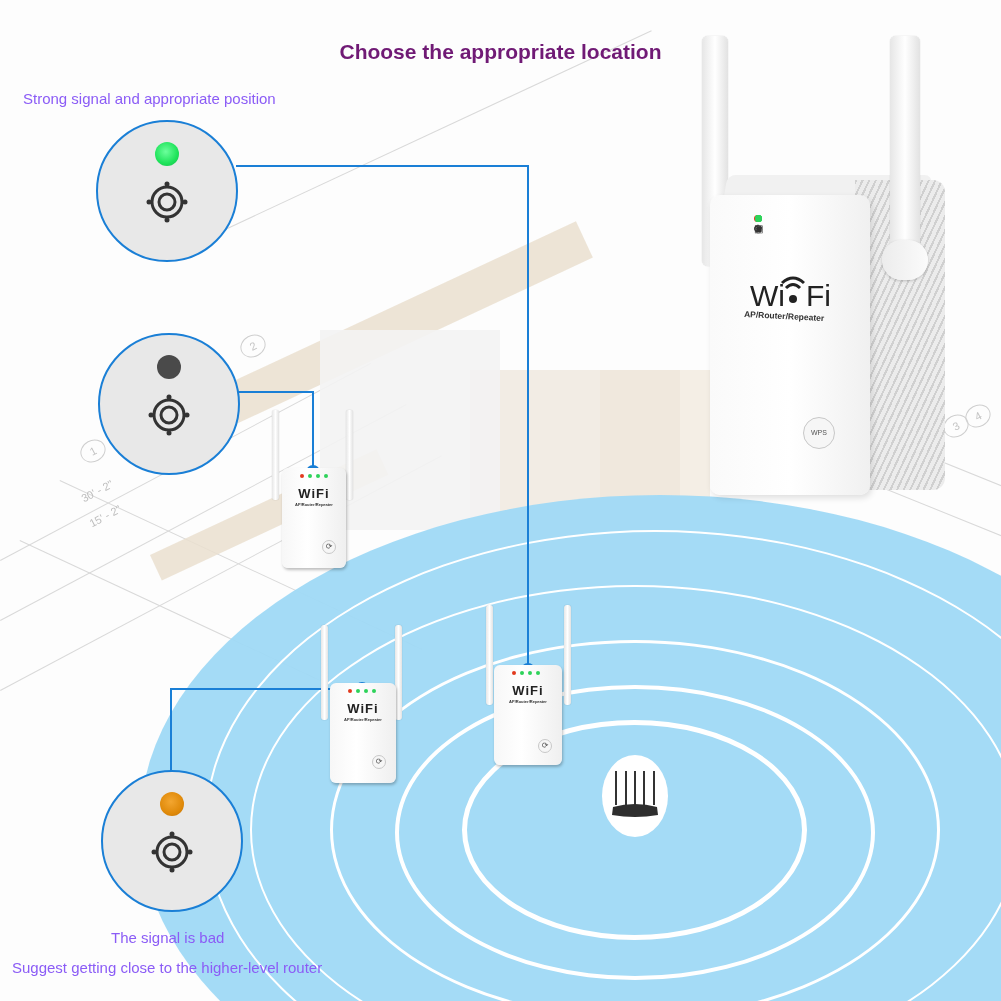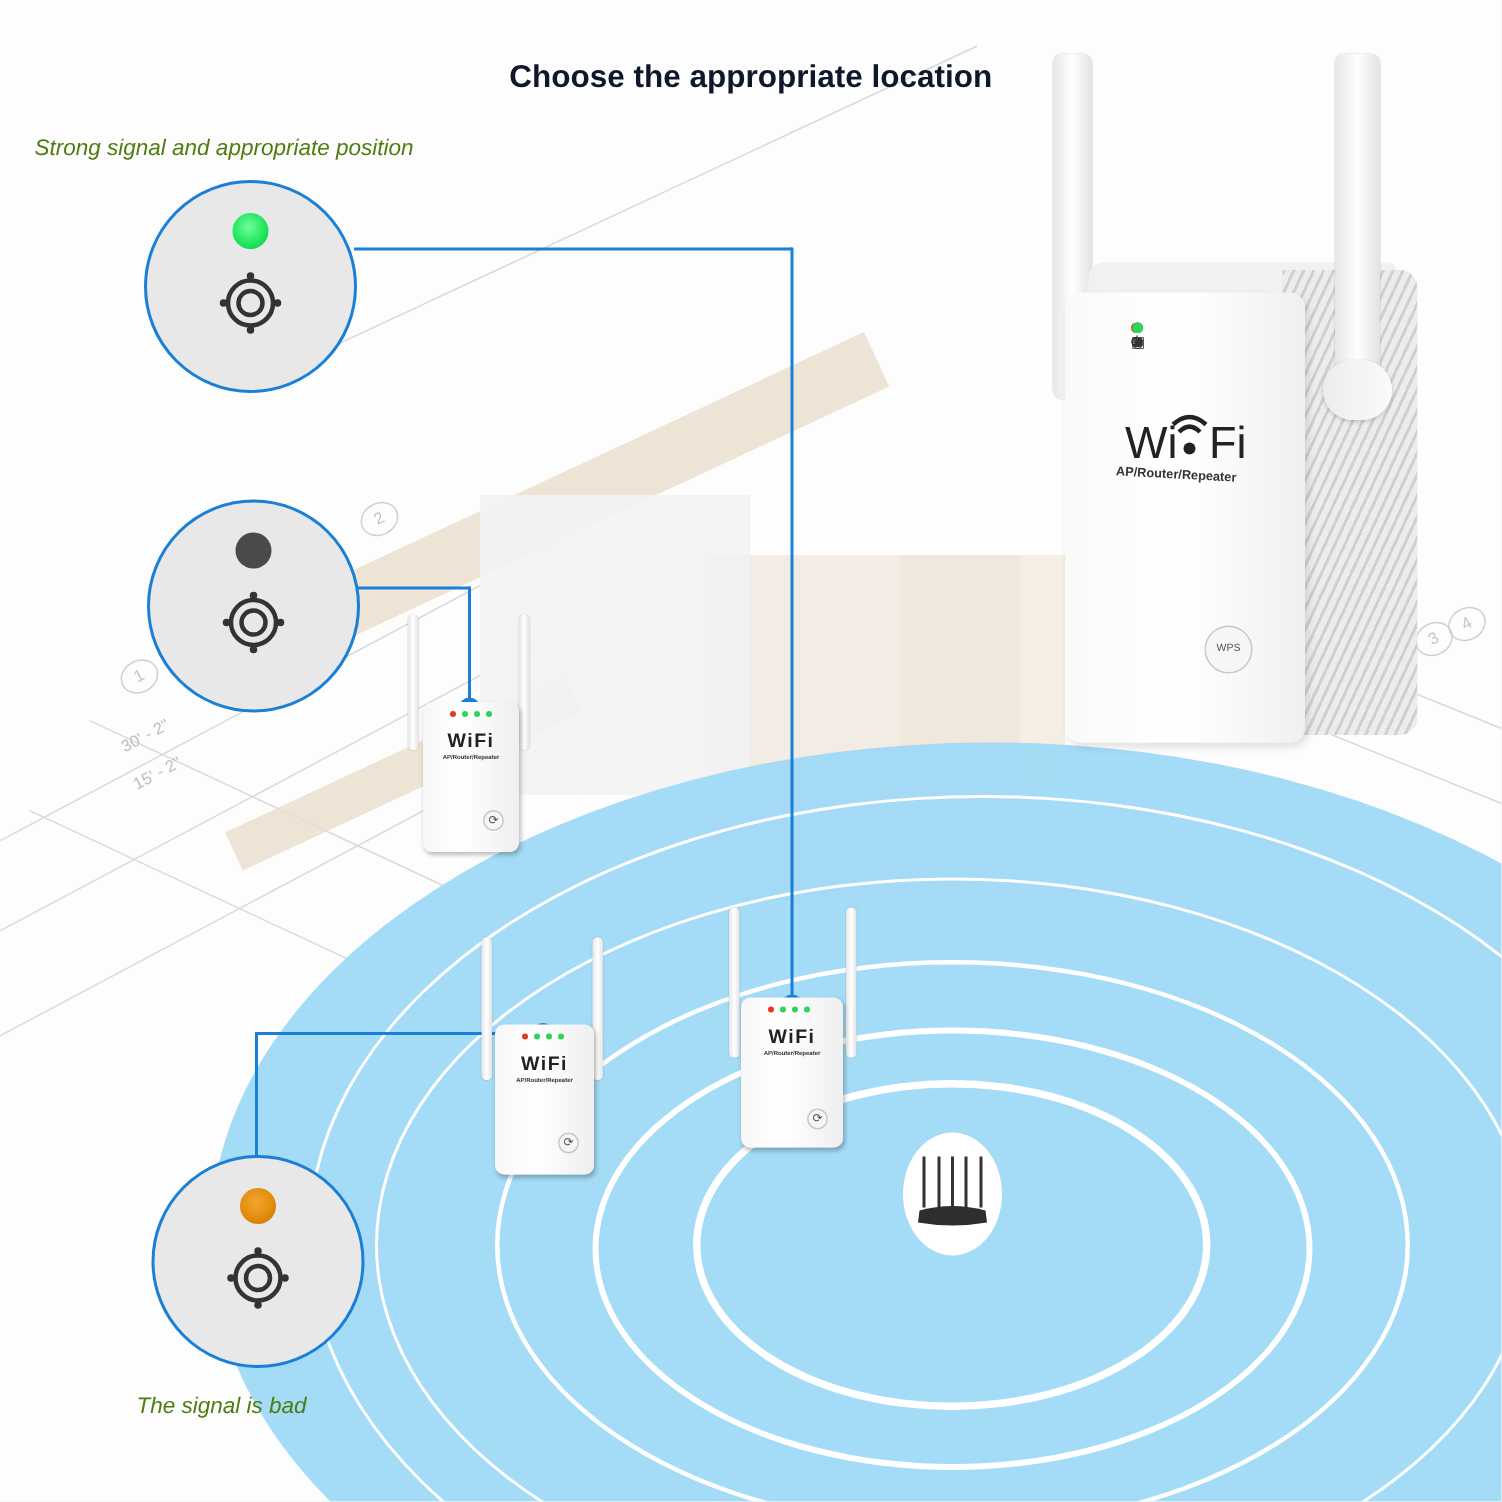--- a/index.html
+++ b/index.html
@@ -16,22 +16,22 @@
   
   .wood { position: absolute; background: #eadfcf; opacity: .85; }
   .wall { position: absolute; background: #f3f3f3; }
 
   
   .signal-zone { position: absolute; left: 140px; top: 495px; width: 1040px; height: 660px; border-radius: 50%; background: #9fd9f5; opacity: .95; }
   .ring { position: absolute; border-radius: 50%; border: 3px solid #ffffff; }
   .router-bubble { position: absolute; left: 602px; top: 755px; width: 66px; height: 82px; border-radius: 50%; background: #ffffff; }
 
   
-  .title { position: absolute; left: 0; top: 40px; width: 985px; text-align: center; font-weight: bold; font-size: 21px; color: #0f172a; padding-left: 16px; }
-  .caption { position: absolute; color: #4d7c0f; font-size: 15px; line-height: 25px; white-space: nowrap; font-style: italic; }
+  .title { position: absolute; left: 0; top: 40px; width: 985px; text-align: center; font-weight: bold; font-size: 21px; color: #701a75; padding-left: 16px; }
+  .caption { position: absolute; color: #8b5cf6; font-size: 15px; line-height: 25px; white-space: nowrap; }
 
   
   .indicator { position: absolute; width: 142px; height: 142px; border-radius: 50%; background: #e8e8e8; border: 2px solid #1a7fd6; }
   .led { position: absolute; left: 57px; top: 20px; width: 24px; height: 24px; border-radius: 50%; }
   .target { position: absolute; left: 47px; top: 58px; width: 44px; height: 44px; }
 
   
   .conn { position: absolute; background: #1a7fd6; }
   .conn-dot { position: absolute; width: 14px; height: 14px; border-radius: 50%; background: #1a7fd6; }
 
@@ -101,22 +101,25 @@
       <rect x="43" y="2" width="2" height="34" fill="#333"></rect>
       <path d="M3 38 Q25 32 47 38 L48 46 Q25 50 2 46 Z" fill="#2e2e2e"></path>
     </svg>
   </div>
 
   <div class="title">Choose the appropriate location</div>
 
   <div class="caption" style="left:23px;top:86px;">
     <div>Strong signal and appropriate position</div>
   </div>
-  <div class="caption" style="left:91px;top:925px;">
+  <div class="caption" style="left:111px;top:925px;">
     <div>The signal is bad</div>
+  </div>
+  <div class="caption" style="left:12px;top:955px;">
+    <div>Suggest getting close to the higher-level router</div>
   </div>
 
   <div class="conn" style="left:236px;top:165px;width:292px;height:2px;"></div>
   <div class="conn" style="left:527px;top:165px;width:2px;height:505px;"></div>
   <div class="conn-dot" style="left:521px;top:663px;"></div>
 
   <div class="conn" style="left:237px;top:391px;width:76px;height:2px;"></div>
   <div class="conn" style="left:312px;top:391px;width:2px;height:80px;"></div>
   <div class="conn-dot" style="left:306px;top:465px;"></div>
 

